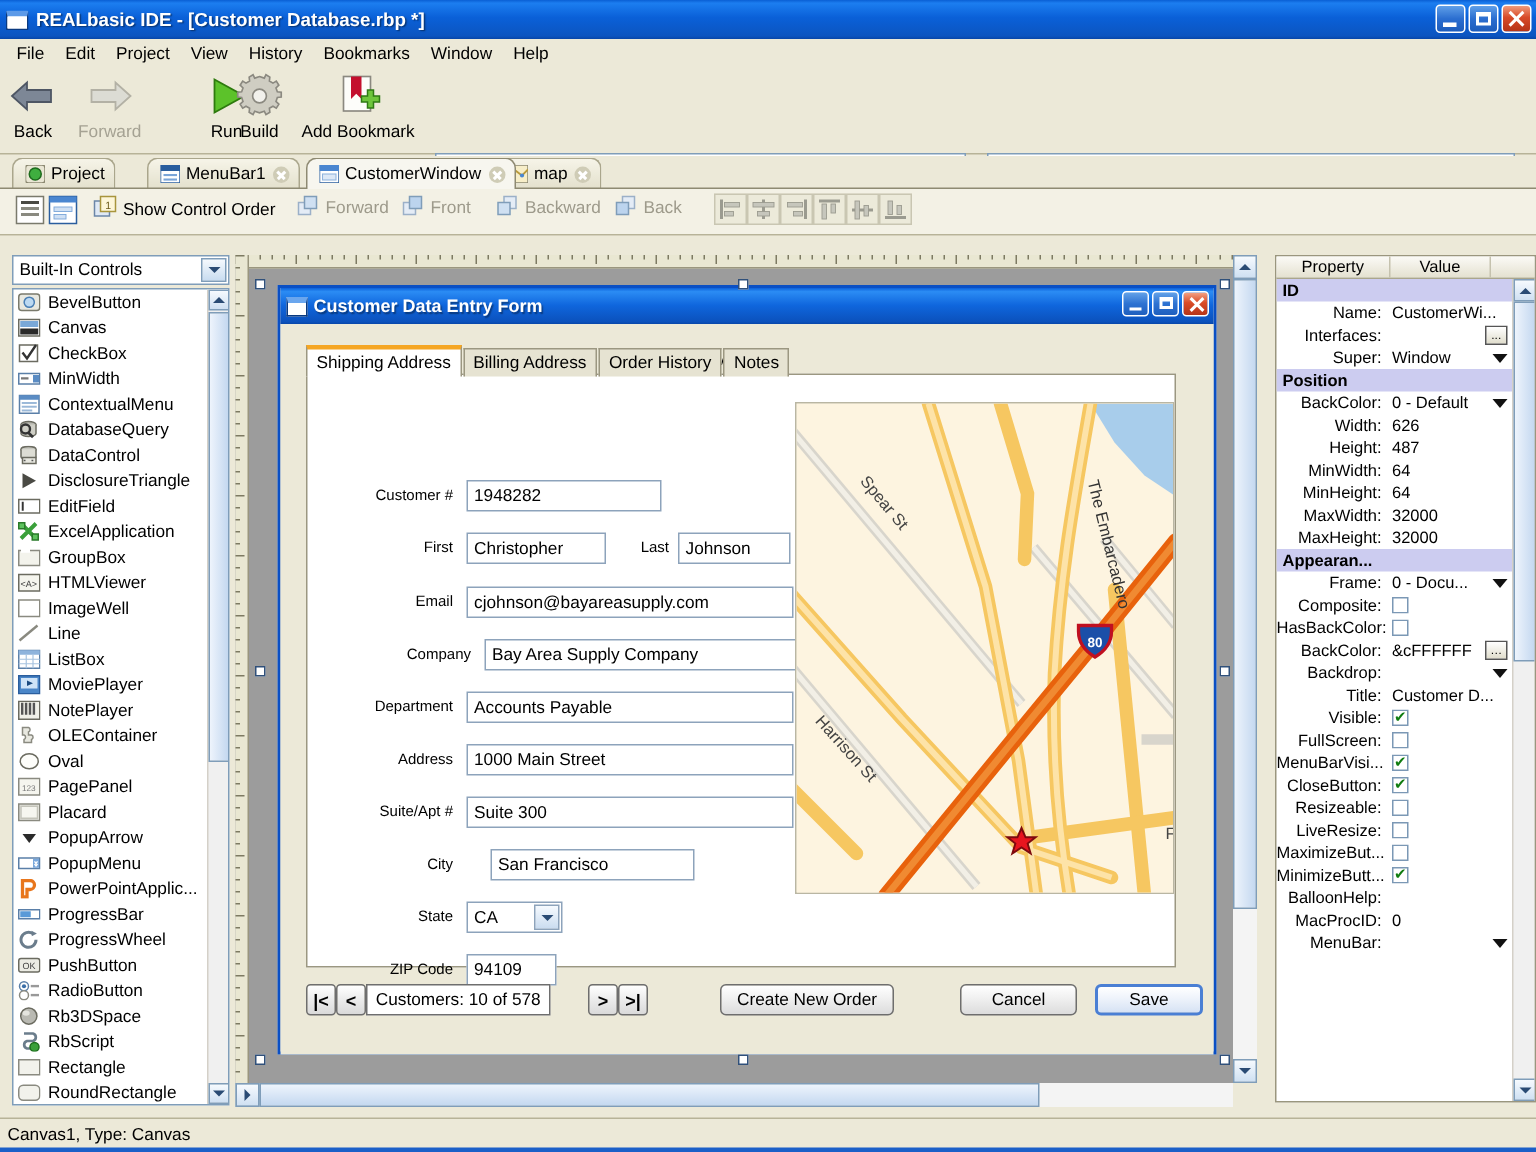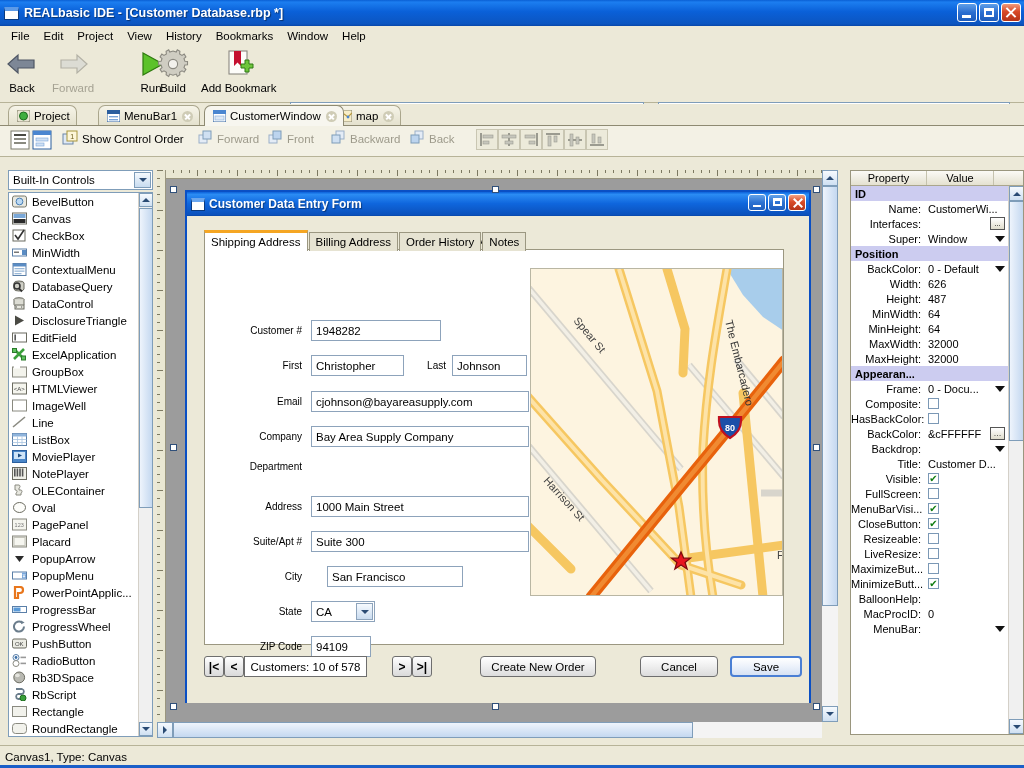--- a/index.html
+++ b/index.html
@@ -967,27 +967,28 @@
         <div class="frow" style="left:215px; top:105px;">
           <div class="flabel" style="width:26px;">Last</div>
           <div class="finput" style="width:75px; margin-left:6px;">Johnson</div>
         </div>
 
         <div class="frow" style="left:5px; top:141px;">
           <div class="flabel" style="width:92px;">Email</div>
           <div class="finput" style="width:218px; margin-left:9px;">cjohnson@bayareasupply.com</div>
         </div>
 
-        <div class="frow" style="left:5px; top:176px;">
+        <div class="frow" style="left:17px; top:176px;">
           <div class="flabel" style="width:92px;">Company</div>
           <div class="finput" style="width:218px; margin-left:9px;">Bay Area Supply Company</div>
         </div>
 
         <div class="frow" style="left:5px; top:211px;">
           <div class="flabel" style="width:92px;">Department</div>
+          <div class="finput" style="width:218px; margin-left:9px;">Accounts Payable</div>
         </div>
 
         <div class="frow" style="left:5px; top:246px;">
           <div class="flabel" style="width:92px;">Address</div>
           <div class="finput" style="width:218px; margin-left:9px;">1000 Main Street</div>
         </div>
 
         <div class="frow" style="left:5px; top:281px;">
           <div class="flabel" style="width:92px;">Suite/Apt #</div>
           <div class="finput" style="width:218px; margin-left:9px;">Suite 300</div>

